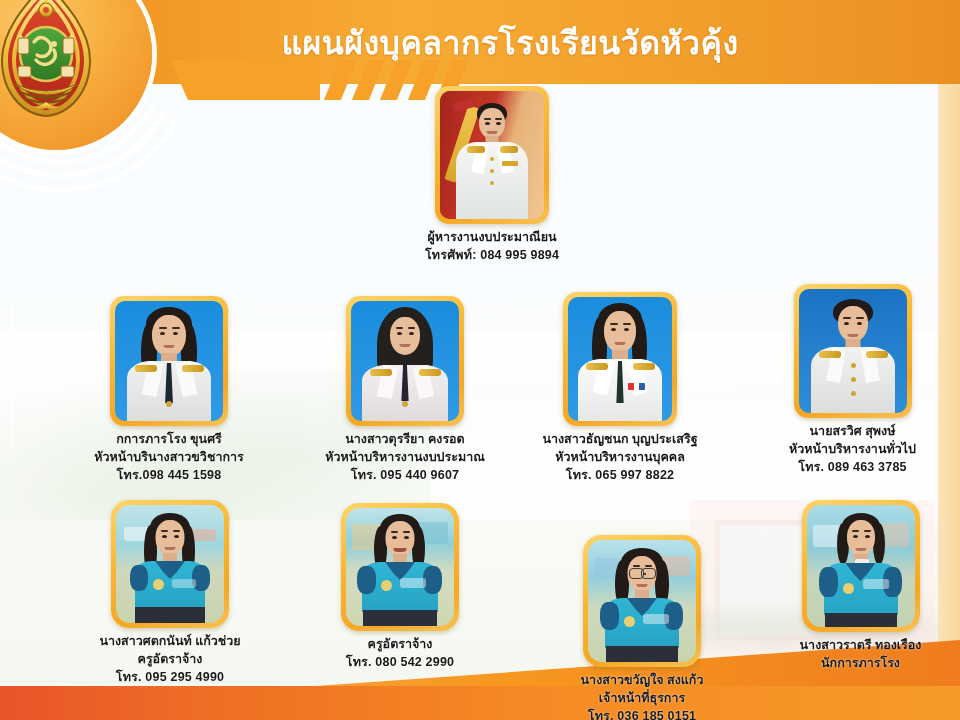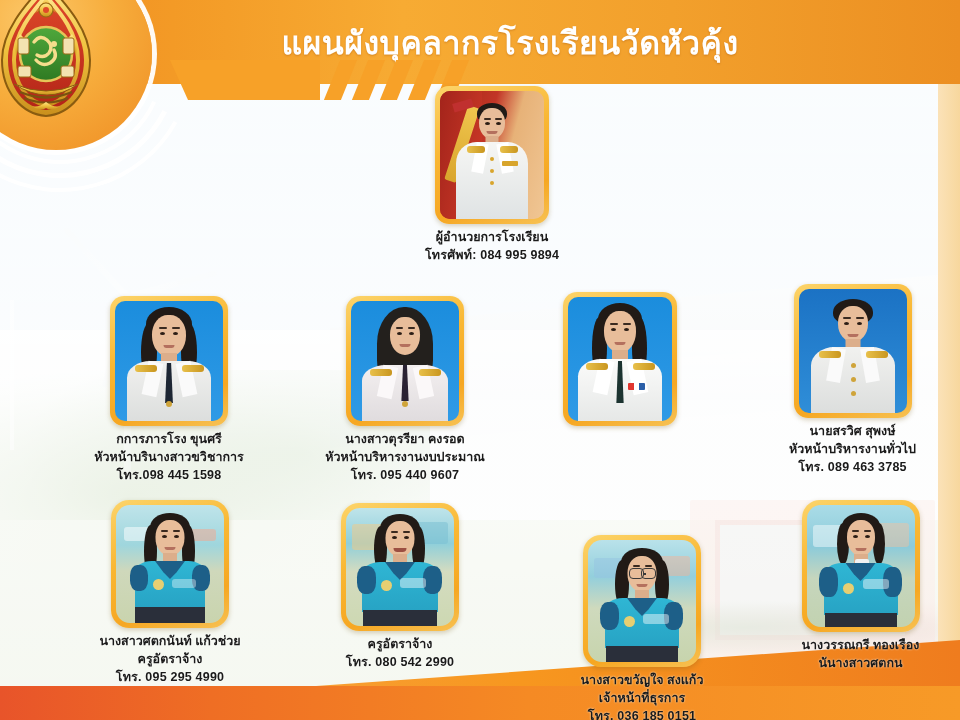--- a/index.html
+++ b/index.html
@@ -391,21 +391,21 @@
           <span class="epaL" style="left:27px;top:55px;width:18px;"></span>
           <span class="epaR" style="left:60px;top:55px;width:18px;"></span>
           <span style="position:absolute;left:62px;top:70px;width:16px;height:5px;background:#d8a52c;border-radius:1px"></span>
           <span style="position:absolute;left:50px;top:66px;width:4px;height:4px;border-radius:50%;background:#d8a52c"></span>
           <span style="position:absolute;left:50px;top:78px;width:4px;height:4px;border-radius:50%;background:#d8a52c"></span>
           <span style="position:absolute;left:50px;top:90px;width:4px;height:4px;border-radius:50%;background:#d8a52c"></span>
         </span>
       </span>
     </span>
     <div class="caption">
-      <div class="role">ผู้อำนวยการโรงเรียน</div>
+      <div class="role">ผู้หารงานงบประมาณียน</div>
       <div class="phone">โทรศัพท์:  084 995 9894</div>
     </div>
   </div>
 
   <div class="person" style="left:64px; top:296px; width:210px;">
     <span class="frame">
       <span class="photo" style="width:108px;height:120px;">
         <span class="pp">
           <span class="bgc" style="background:linear-gradient(180deg,#1b8ddd,#2f9ae6)"></span>
           <span class="hair" style="top:6px;width:46px;height:34px;"></span>
@@ -482,20 +482,25 @@
           <span class="body" style="top:62px;width:84px;height:62px;background:linear-gradient(180deg,#fbfbfa,#e6e8e7)"></span>
           <span class="lapelL" style="left:28px;top:63px;width:15px;height:34px;transform:rotate(12deg);background:#ffffff"></span>
           <span class="lapelR" style="left:62px;top:63px;width:15px;height:34px;transform:rotate(-12deg);background:#ffffff"></span>
           <span class="tie" style="top:64px;width:13px;height:42px;background:#1c3330"></span>
           <span class="epaL" style="left:18px;top:66px;width:22px;"></span>
           <span class="epaR" style="left:65px;top:66px;width:22px;"></span>
           <span style="position:absolute;left:60px;top:86px;width:17px;height:7px;background:linear-gradient(90deg,#e0362f 33%,#ffffff 33% 66%,#2b5fa8 66%);border-radius:1px"></span>
         </span>
       </span>
     </span>
+    <div class="caption">
+      <div>นางสาวธัญชนก บุญประเสริฐ</div>
+      <div class="role">หัวหน้าบริหารงานบุคคล</div>
+      <div class="phone">โทร. 065 997 8822</div>
+    </div>
   </div>
 
   <div class="person" style="left:745px; top:284px; width:215px;">
     <span class="frame">
       <span class="photo" style="width:108px;height:124px;">
         <span class="pp">
           <span class="bgc" style="background:linear-gradient(180deg,#1b72c4,#2f8ed8)"></span>
           <span class="hair" style="top:10px;width:40px;height:26px;"></span>
           <span class="face" style="top:17px;width:30px;height:36px;"></span>
           <span class="brow" style="left:44px;top:28px;width:8px;"></span>
@@ -646,22 +651,22 @@
           <span class="collar" style="top:58px;width:30px;height:18px;"></span>
           <span class="sleeveL" style="left:12px;top:62px;width:19px;height:30px;"></span>
           <span class="sleeveR" style="left:76px;top:62px;width:19px;height:30px;"></span>
           <span class="badge" style="left:36px;top:78px;"></span>
           <span class="logo-t" style="left:56px;top:74px;width:26px;height:10px;background:rgba(255,255,255,.45)"></span>
           <span style="position:absolute;left:18px;top:108px;width:72px;height:14px;background:#2a2f3a"></span>
         </span>
       </span>
     </span>
     <div class="caption">
-      <div>นางวรรณกรี ทองเรือง</div>
-      <div class="role">นันางสาวศตกน</div>
+      <div>นางสาวราตรี ทองเรือง</div>
+      <div class="role">นักการภารโรง</div>
       <div class="phone"></div>
     </div>
   </div>
 
   <div class="footer-diag"></div>
   <div class="footer"></div>
 
 </div>
 
 </body></html>

